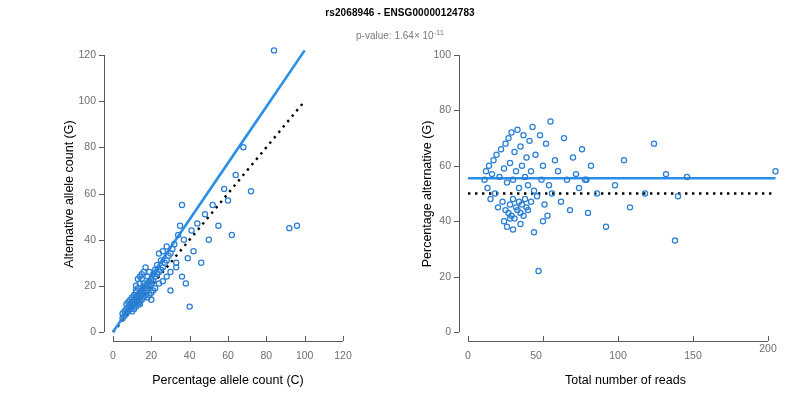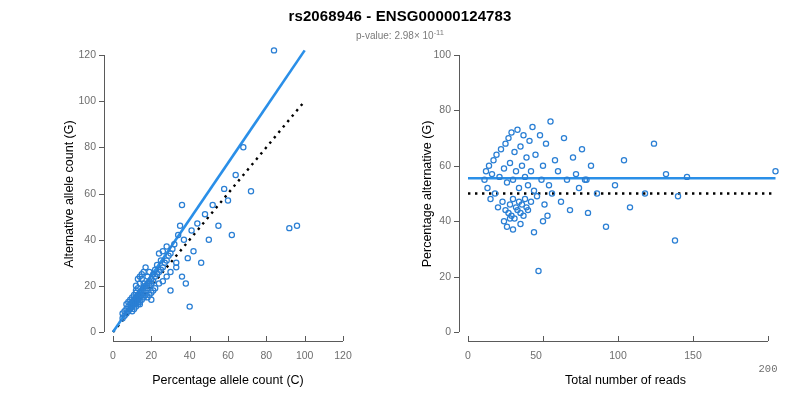--- a/index.html
+++ b/index.html
@@ -14,21 +14,21 @@
     background: #ffffff;
     font-family: "Liberation Sans", sans-serif;
     overflow: hidden;
   }
   #title {
     position: absolute;
     top: 7px;
     left: 0;
     width: 800px;
     text-align: center;
-    font-size: 15px;
+    font-size: 10px;
     font-weight: bold;
     color: #000000;
     letter-spacing: 0.1px;
   }
   #subtitle {
     position: absolute;
     top: 28px;
     left: 0;
     width: 800px;
     text-align: center;
@@ -99,21 +99,21 @@
     transform-origin: 0 0;
     transform: rotate(-90deg);
   }
 </style>
 </head>
 <body>
 
 <div id="page">
 
   <div id="title">rs2068946 - ENSG00000124783</div>
-  <div id="subtitle"><span>p-value: 2.98× 10</span><sup>-11</sup></div>
+  <div id="subtitle"><span>p-value: 1.64× 10</span><sup>-11</sup></div>
 
   <div class="panel" id="panel-left">
 
     <div class="plotarea" id="pa-left" style="left: 113px; top: 55px; width: 230px; height: 277px;">
         <svg width="230" height="277">
           <line x1="0" y1="277" x2="191.66666666666669" y2="46.16666666666666" stroke="#000000" stroke-width="2.4" stroke-linecap="butt" stroke-dasharray="2.4 4.6"></line>
           <line x1="0" y1="277" x2="191.66666666666669" y2="-4.616666666666674" stroke="#2a8fe8" stroke-width="2.6"></line>
           <circle cx="9.58" cy="263.15" r="2.6" fill="none" stroke="#2a7fd4" stroke-width="1.25"></circle>
           <circle cx="11.50" cy="260.84" r="2.6" fill="none" stroke="#2a7fd4" stroke-width="1.25"></circle>
           <circle cx="13.42" cy="258.53" r="2.6" fill="none" stroke="#2a7fd4" stroke-width="1.25"></circle>
@@ -391,16 +391,16 @@
       <div class="axis-line-x" style="left: 68px; top: 341px; width: 300px;"></div>
       <div class="tick-x" style="left: 68px; top: 336px;"></div>
       <div class="ticklabel ticklabel-x" style="left: 43px; top: 349px; width: 50px;">0</div>
       <div class="tick-x" style="left: 143px; top: 336px;"></div>
       <div class="ticklabel ticklabel-x" style="left: 111px; top: 349px; width: 50px;">50</div>
       <div class="tick-x" style="left: 218px; top: 336px;"></div>
       <div class="ticklabel ticklabel-x" style="left: 193px; top: 349px; width: 50px;">100</div>
       <div class="tick-x" style="left: 293px; top: 336px;"></div>
       <div class="ticklabel ticklabel-x" style="left: 268px; top: 349px; width: 50px;">150</div>
       <div class="tick-x" style="left: 368px; top: 336px;"></div>
-      <div class="ticklabel ticklabel-x" style="left: 343px; top: 363px; width: 50px; font-family: Liberation Mono, monospace;">200</div>
+      <div class="ticklabel ticklabel-x" style="left: 343px; top: 342px; width: 50px;">200</div>
     </div>
 
 </div>
 
 </body></html>

